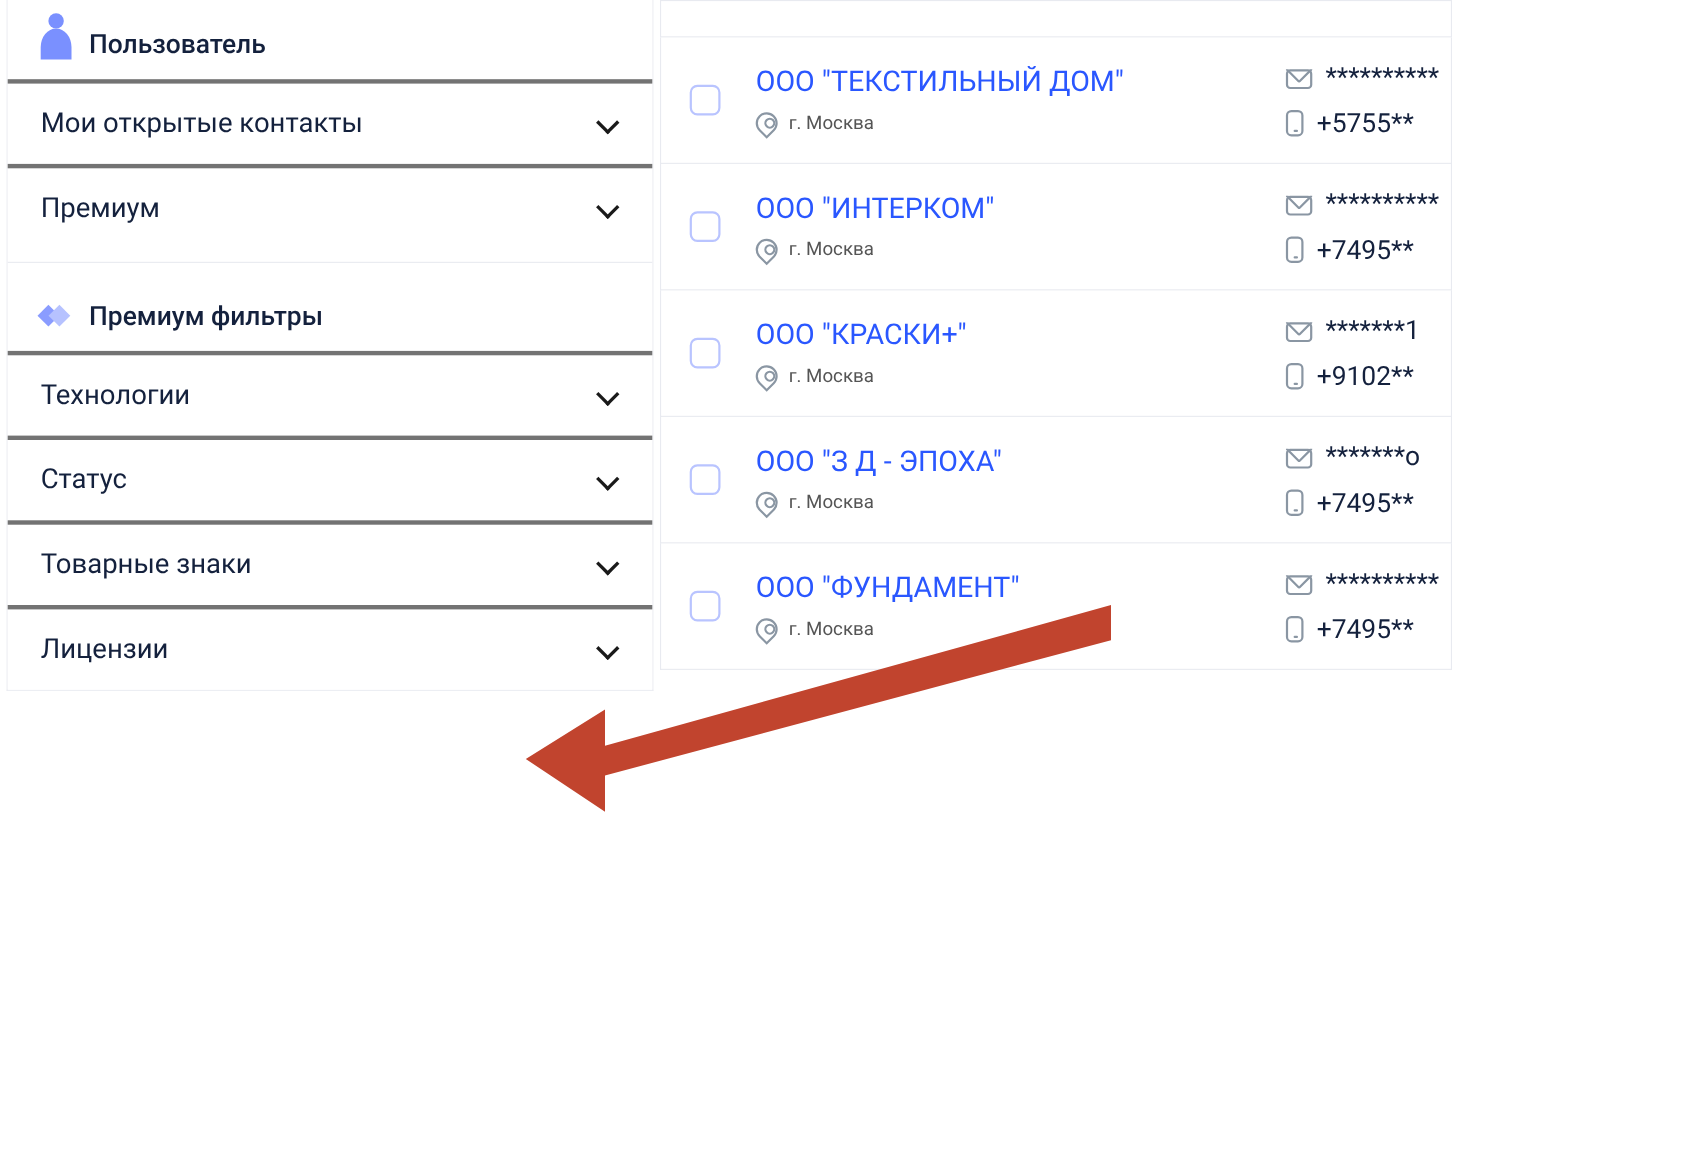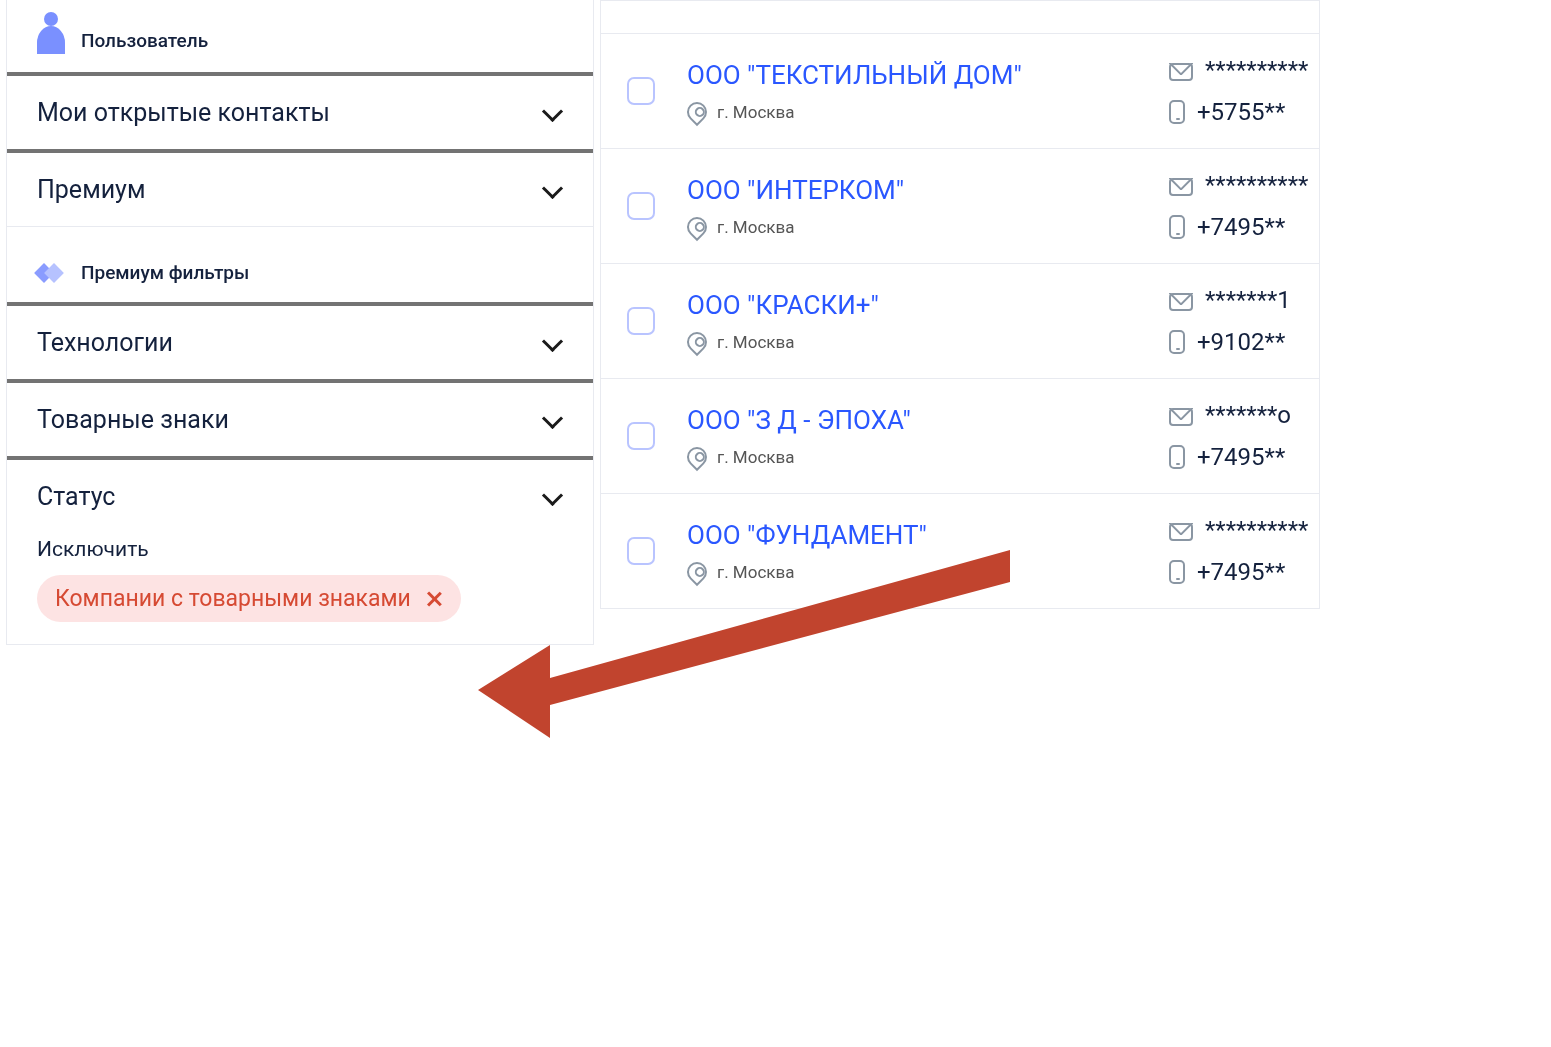--- a/index.html
+++ b/index.html
@@ -2,21 +2,21 @@
 <html><head>
   <meta charset="utf-8">
   <style>
     * { box-sizing: border-box; margin: 0; padding: 0; }
     body { font-family: -apple-system,BlinkMacSystemFont,"Segoe UI",Roboto,Arial,sans-serif; background:#fff; color:#14213d; width:1320px; height:900px; overflow:hidden; position:relative; }
 
     .sidebar { position:absolute; left:6px; top:0; width:588px; border:1px solid #e8eaf0; border-top:none; }
 
     .section { background:#fff; }
     .sec-head { display:flex; align-items:center; padding:26px 30px 18px 30px; gap:16px; }
-    .sec-head .title { font-size:19px; font-weight:500; color:#14213d; }
+    .sec-head .title { font-size:24px; font-weight:500; color:#14213d; }
 
     .user-icon { width:28px; height:28px; display:inline-block; background:#7a90ff; border-radius:50% 50% 0 0 / 60% 60% 0 0; position:relative; }
     .user-icon::before{ content:""; position:absolute; top:-14px; left:7px; width:14px; height:14px; background:#7a90ff; border-radius:50%; }
 
     .premium-icon { width:28px; height:22px; display:inline-block; position:relative; }
     .premium-icon::before, .premium-icon::after { content:""; position:absolute; width:14px; height:14px; background:#8a9cff; transform:rotate(45deg); top:4px; }
     .premium-icon::before{ left:0; }
     .premium-icon::after { left:10px; background:#b6c2ff; }
 
     .row { display:flex; align-items:center; justify-content:space-between; padding:22px 30px; border-top:4px solid #737373; font-size:25px; color:#14213d; cursor:pointer; }
@@ -67,42 +67,39 @@
     </div>
     <div class="row">
       <span>Мои открытые контакты</span>
       <span class="chev"></span>
     </div>
     <div class="row">
       <span>Премиум</span>
       <span class="chev"></span>
     </div>
 
-    <div class="sec-head" style="border-top:1px solid #e8eaf0; margin-top:0; padding-top:34px;">
+    <div class="sec-head" style="border-top:1px solid #e8eaf0; margin-top:12px; padding-top:34px;">
       <span class="premium-icon"></span>
       <span class="title">Премиум фильтры</span>
     </div>
     <div class="row">
       <span>Технологии</span>
       <span class="chev"></span>
     </div>
+    <div class="row">
+      <span>Статус</span>
+      <span class="chev"></span>
+    </div>
     <div class="row" style="border-bottom:none;">
       <span>Товарные знаки</span>
       <span class="chev"></span>
     </div>
     <div class="row">
-      <span>Статус</span>
-      <span class="chev"></span>
-    </div>
-    <div class="sub">
-      <div class="sub-label">Исключить</div>
-      <span class="chip">
-        <span>Компании с товарными знаками</span>
-        <span class="chip-x"></span>
-      </span>
+      <span>Лицензии</span>
+      <span class="chev"></span>
     </div>
   </div>
 </div>
 
 <div class="list">
   <div class="item first" style="padding:6px 0 10px 26px; min-height:34px;">
     <span style="width:28px;"></span>
     <span style="flex:1;"></span>
   </div>
 

